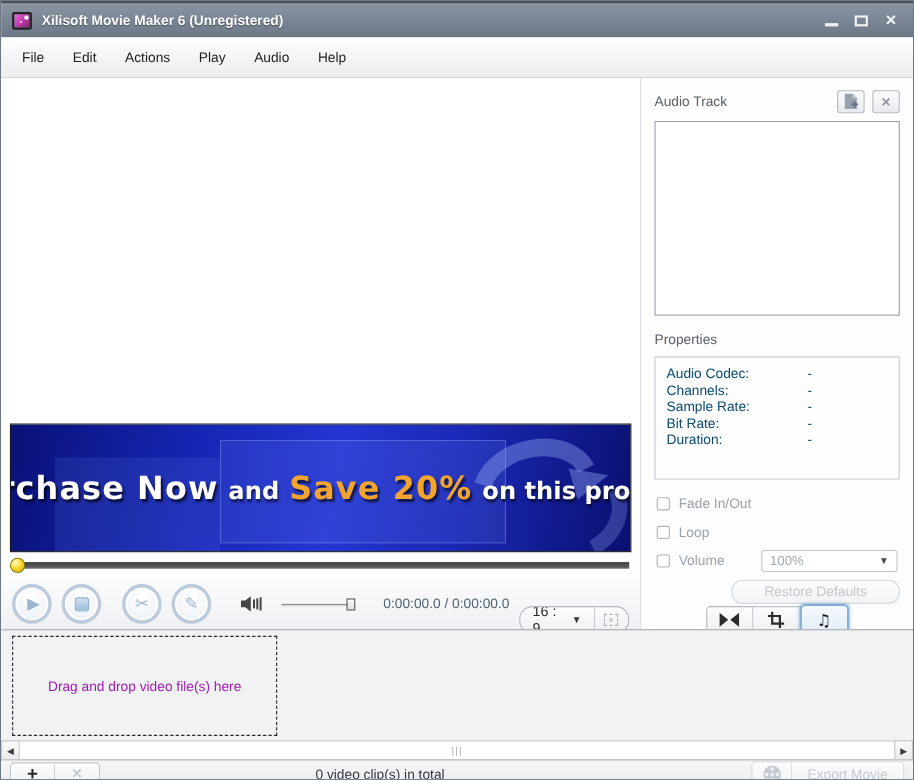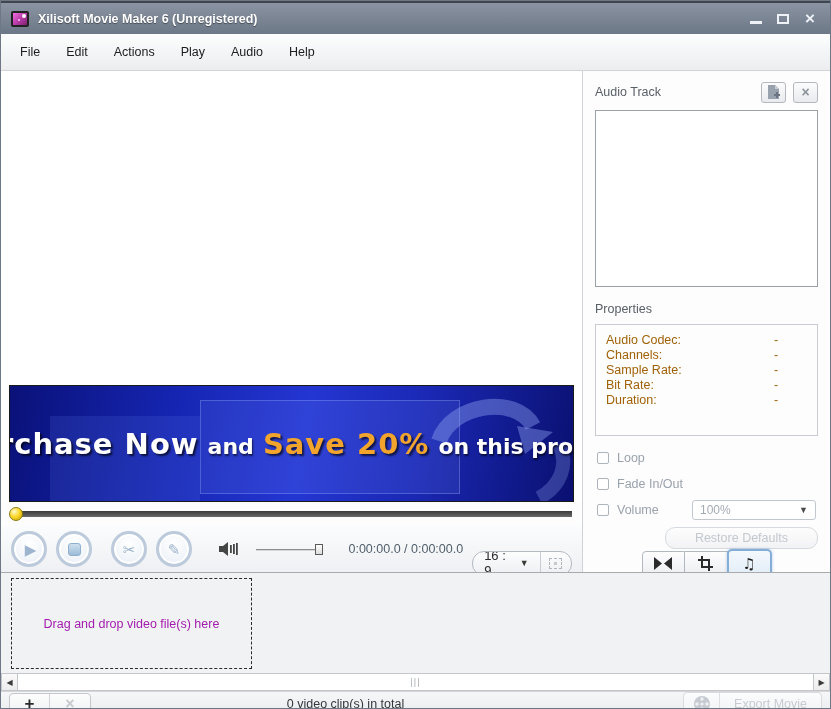--- a/index.html
+++ b/index.html
@@ -95,21 +95,21 @@
                 flex-direction: column; overflow: hidden; }
   .panel-header { height: 24px; flex: none; display: flex; align-items: center; }
   .panel-title { flex: 1; font-size: 12.5px; color: #5a6068; }
   .panel-btn { width: 25px; height: 21px; margin-left: 7px; border: 1px solid #b4b8be;
                border-radius: 3px; background: linear-gradient(#fcfcfd, #e8eaee);
                display: flex; align-items: center; justify-content: center; }
   .panel-close-glyph { font-size: 14px; font-weight: bold; color: #8d939b; line-height: 1; }
   .track-list { height: 177px; flex: none; margin-top: 6px; border: 1px solid #9ba0a8; background: #fff; }
   .props-title { flex: none; font-size: 12.5px; color: #5a6068; margin-top: 15px; }
   .props-box { flex: none; margin-top: 8px; border: 1px solid #c8ccd2; padding: 8px 10px; height: 112px; }
-  .prop-row { display: flex; font-size: 12.5px; color: #a16207; line-height: 15px; gap: 40px; }
+  .prop-row { display: flex; font-size: 12.5px; color: #0c4a6e; line-height: 15px; }
   .prop-label { width: 128px; flex: none; }
   .checks { flex: none; margin-top: 6px; }
   .check-row { display: flex; align-items: center; gap: 8px; margin: 6px 2px 0;
                font-size: 12.5px; color: #9aa2ac; height: 20px; }
   .checkbox { width: 12px; height: 12px; flex: none; border: 1px solid #aeb4bc;
               border-radius: 2px; background: #fff; }
   .vol-select { margin-left: auto; width: 124px; height: 20px; border: 1px solid #c2c7ce;
                 border-radius: 3px; background: #fff; display: flex; align-items: center;
                 padding: 0 7px; font-size: 12px; color: #a4aab4; }
   .vol-select-arrow { margin-left: auto; font-size: 9px; color: #4a4a4a; }
@@ -292,25 +292,25 @@
         </div>
         <div class="prop-row">
           <span class="prop-label">Duration:</span>
           <span class="prop-value">-</span>
         </div>
       </div>
 
       <div class="checks">
         <div class="check-row">
           <div class="checkbox"></div>
-          <span>Loop</span>
+          <span>Fade In/Out</span>
         </div>
         <div class="check-row">
           <div class="checkbox"></div>
-          <span>Fade In/Out</span>
+          <span>Loop</span>
         </div>
         <div class="check-row">
           <div class="checkbox"></div>
           <span>Volume</span>
           <div class="vol-select">
             <span>100%</span>
             <span class="vol-select-arrow">▼</span>
           </div>
         </div>
       </div>

